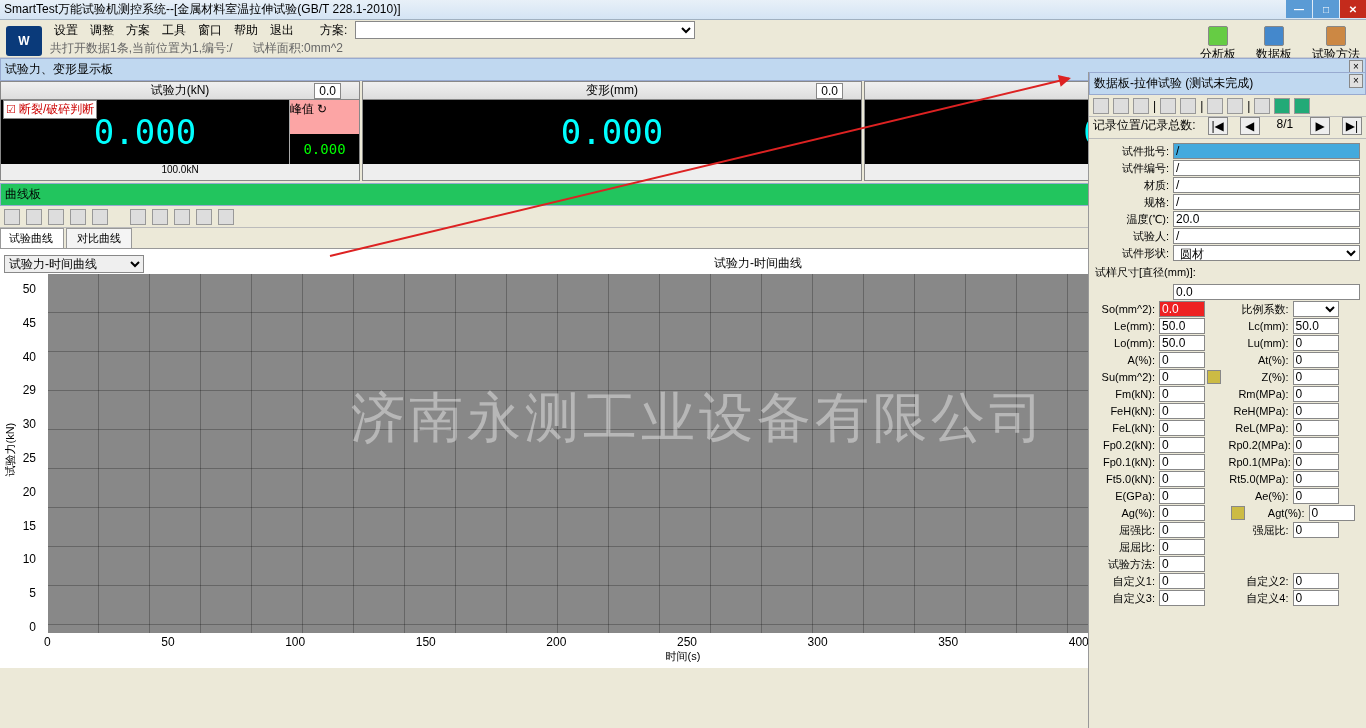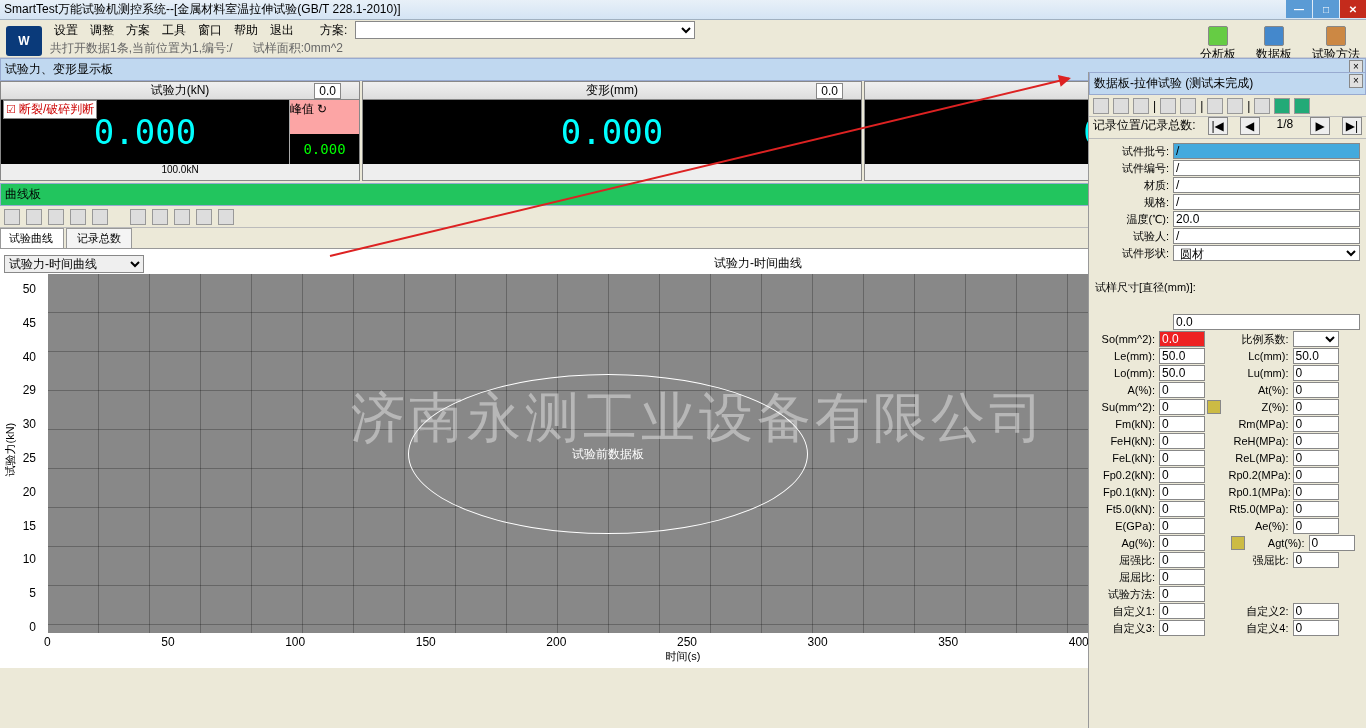--- a/index.html
+++ b/index.html
@@ -70,21 +70,21 @@
 .form { padding: 4px 6px; overflow-y: auto; font-size: 11px;}
 .frow { display: flex; align-items: center; margin-bottom: 1px; }
 .frow .lbl { width: 78px; text-align: right; padding-right: 4px; font-size:11px;}
 .frow .fld { flex: 1; height: 16px; border: 1px solid #888; background: #fff; padding: 0 2px; }
 .frow .fld.hl { background: #4ad; }
 .frow .fld.red { background: #e22; color:#fff;}
 .splitcol { display: flex; gap: 2px;}
 .splitcol > div { flex: 1;}
 .splitcol .frow .lbl { width: 64px;}
 .splitcol .frow .fld { width: 46px; flex: none;}
-.sect { font-size:11px; margin: 19px 0;}
+.sect { font-size:11px; margin: 4px 0;}
 .smico { display:inline-block; width:14px; height:14px; background:#cb4; border:1px solid #888; vertical-align:middle; margin-left:2px;}
 </style>
 </head>
 <body>
 
 <div class="titlebar">
   <span>SmartTest万能试验机测控系统--[金属材料室温拉伸试验(GB/T 228.1-2010)]</span>
   <div class="winbtns">
     <div class="winbtn min">—</div>
     <div class="winbtn max">□</div>
@@ -178,21 +178,21 @@
   <div class="tbico"></div>
   <div style="width:10px"></div>
   <div class="tbico"></div>
   <div class="tbico"></div>
   <div class="tbico"></div>
   <div class="tbico"></div>
   <div class="tbico"></div>
 </div>
 <div class="tabbar">
   <div class="tab active">试验曲线</div>
-  <div class="tab">记录总数</div>
+  <div class="tab">对比曲线</div>
 </div>
 
 <div class="chart-area">
   <div style="display:flex; align-items:center; gap:10px;">
     <select class="chart-dd"><option>试验力-时间曲线</option></select>
     <div style="flex:1">
             <div class="chart-title">试验力-时间曲线</div>
           </div>
   </div>
   <div style="position:relative;">
@@ -206,23 +206,20 @@
             <span>20</span>
             <span>15</span>
             <span>10</span>
             <span>5</span>
             <span>0</span>
     </div>
     <div class="axislabel-y">试验力(kN)</div>
     <div class="plot">
       <div class="grid"></div>
       <div class="watermark">济南永测工业设备有限公司</div>
-      <div class="ellipse">
-              <span>试验前数据板</span>
-            </div>
     </div>
     <div class="xaxis">
       <span>0</span>
             <span>50</span>
             <span>100</span>
             <span>150</span>
             <span>200</span>
             <span>250</span>
             <span>300</span>
             <span>350</span>
@@ -250,21 +247,21 @@
     <div class="tbico"></div>
     <span>|</span>
     <div class="tbico"></div>
     <div class="tbico" style="background:#2a7;"></div>
     <div class="tbico" style="background:#2a7;"></div>
   </div>
   <div class="rp-nav">
     <span>记录位置/记录总数:</span>
     <button>|◀</button>
     <button>◀</button>
-    <span class="pg">1/8</span>
+    <span class="pg">8/1</span>
     <button>▶</button>
     <button>▶|</button>
   </div>
   <div class="form" id="form-container">
         <div class="frow">
           <div class="lbl">试件批号:</div>
           <div class="fld hl" contenteditable="" style="">/</div>
         </div>
         <div class="frow">
           <div class="lbl">试件编号:</div>

